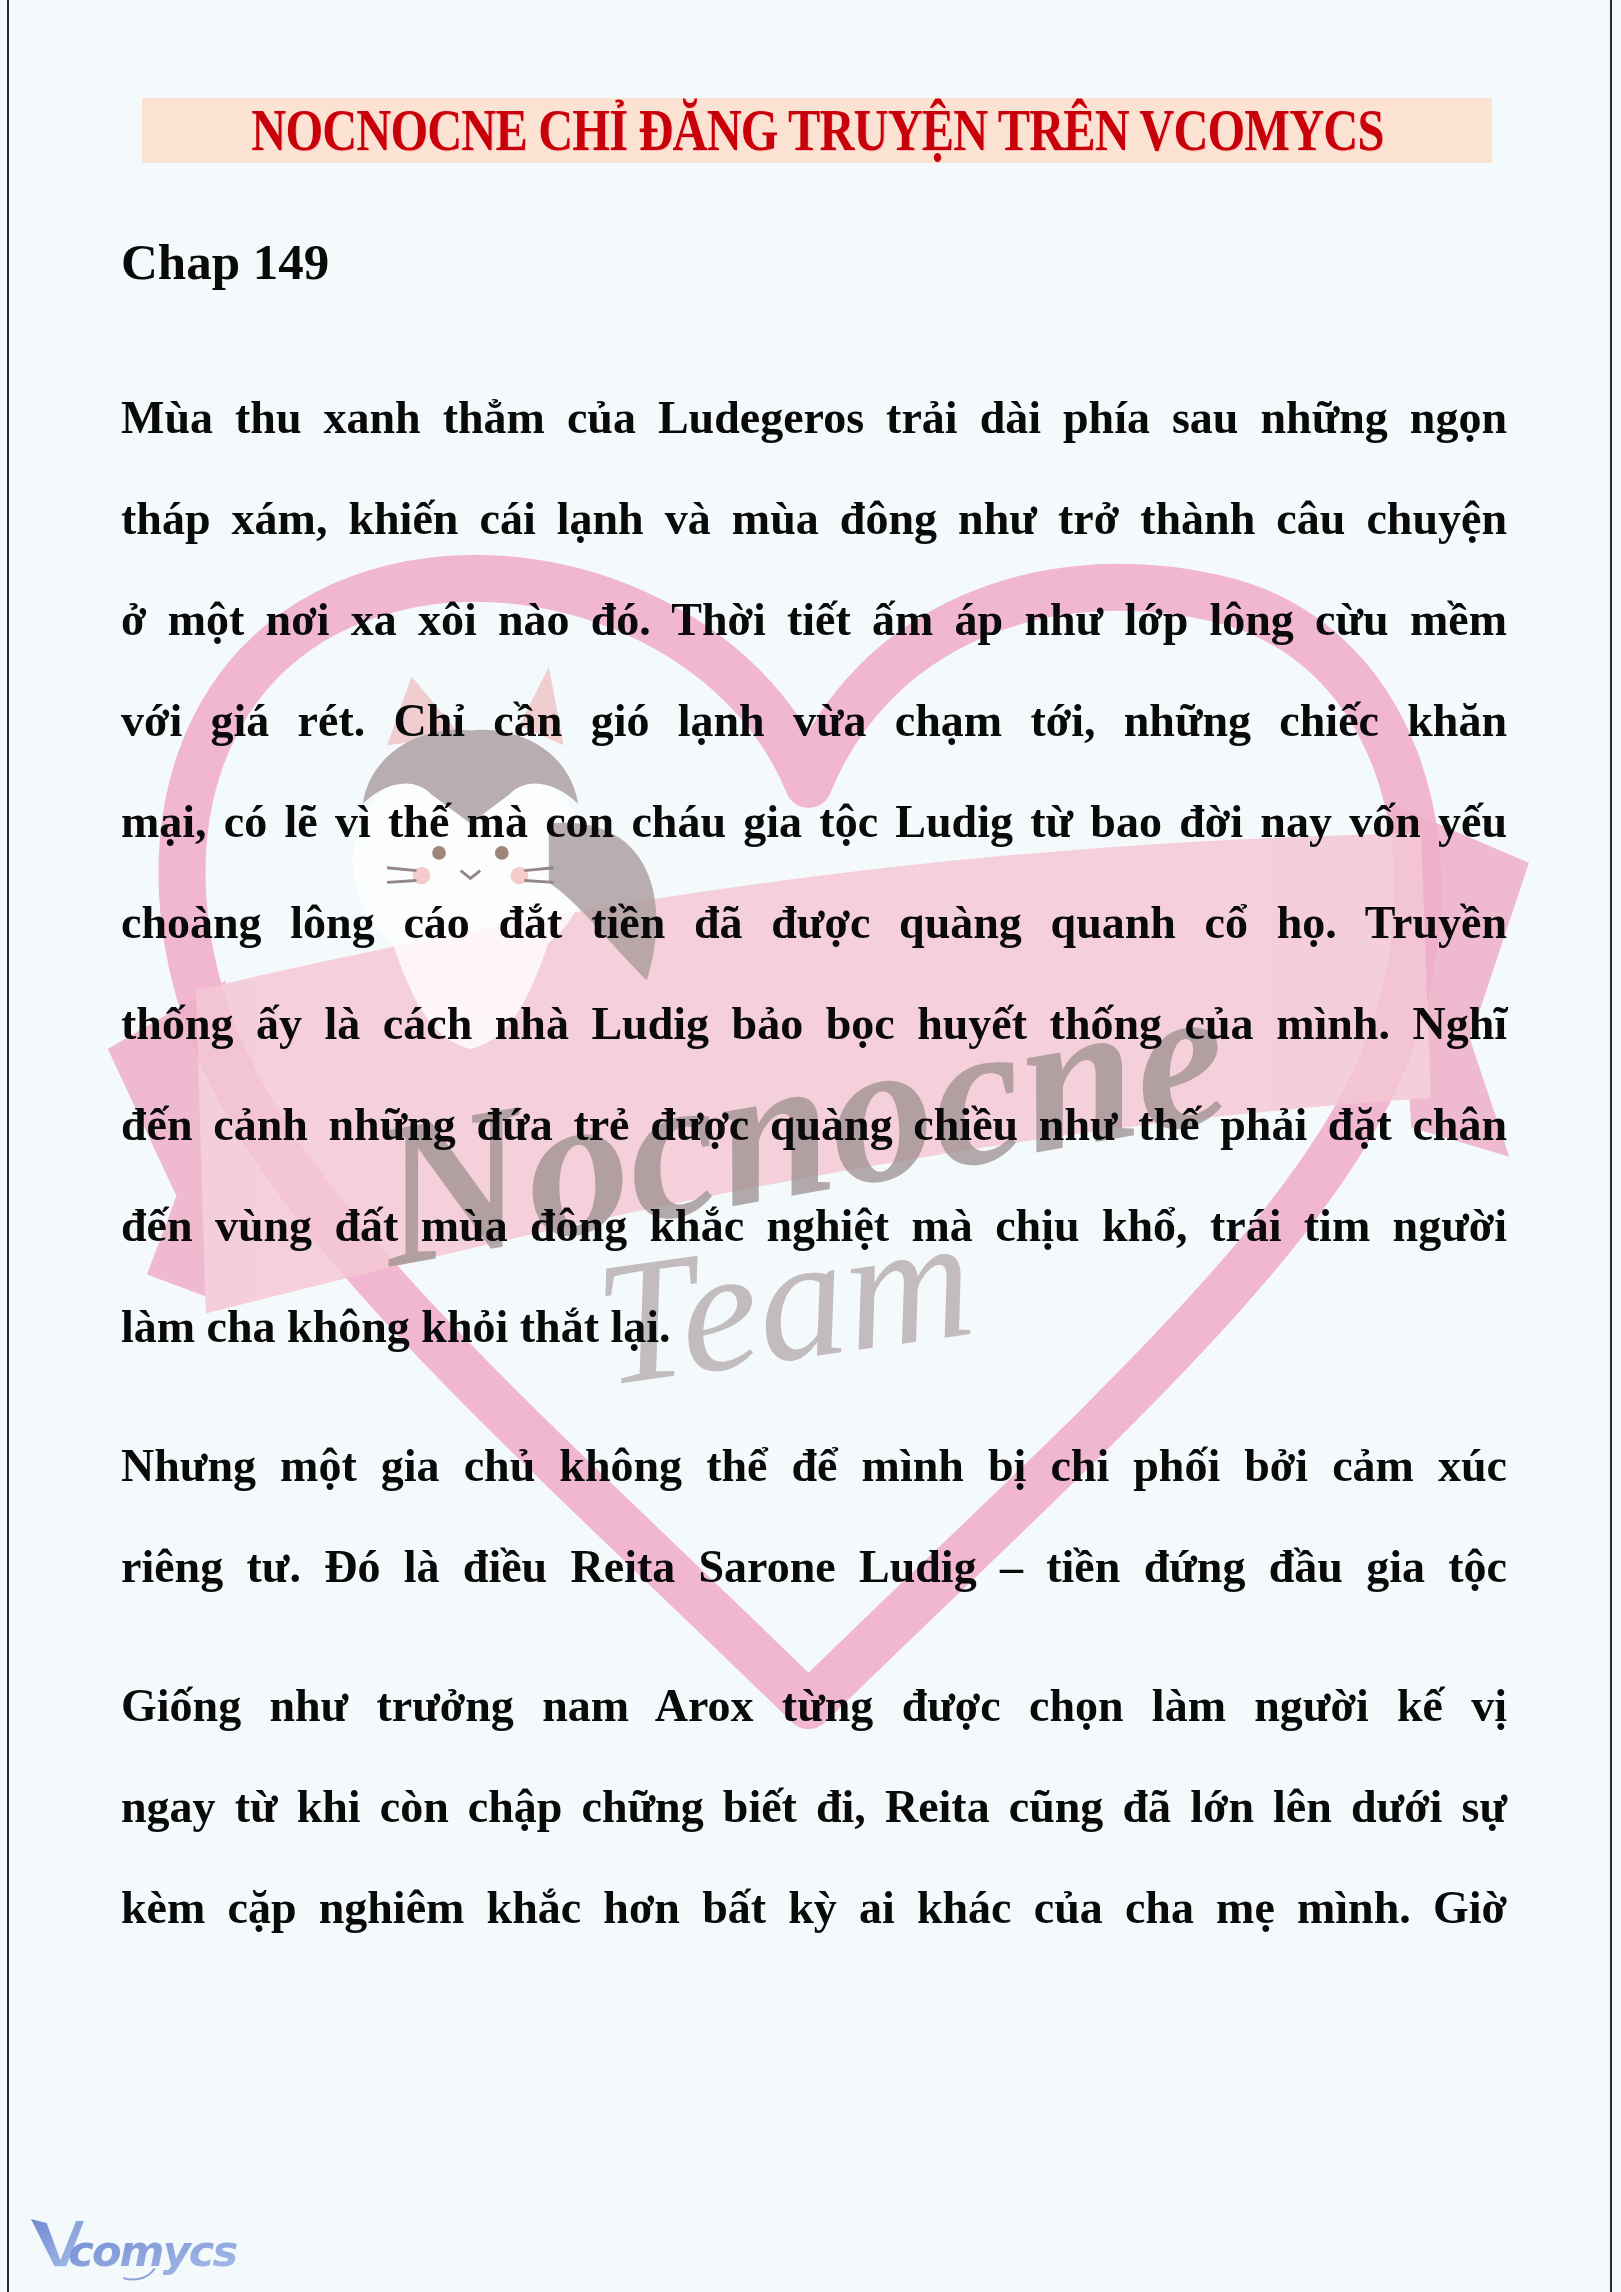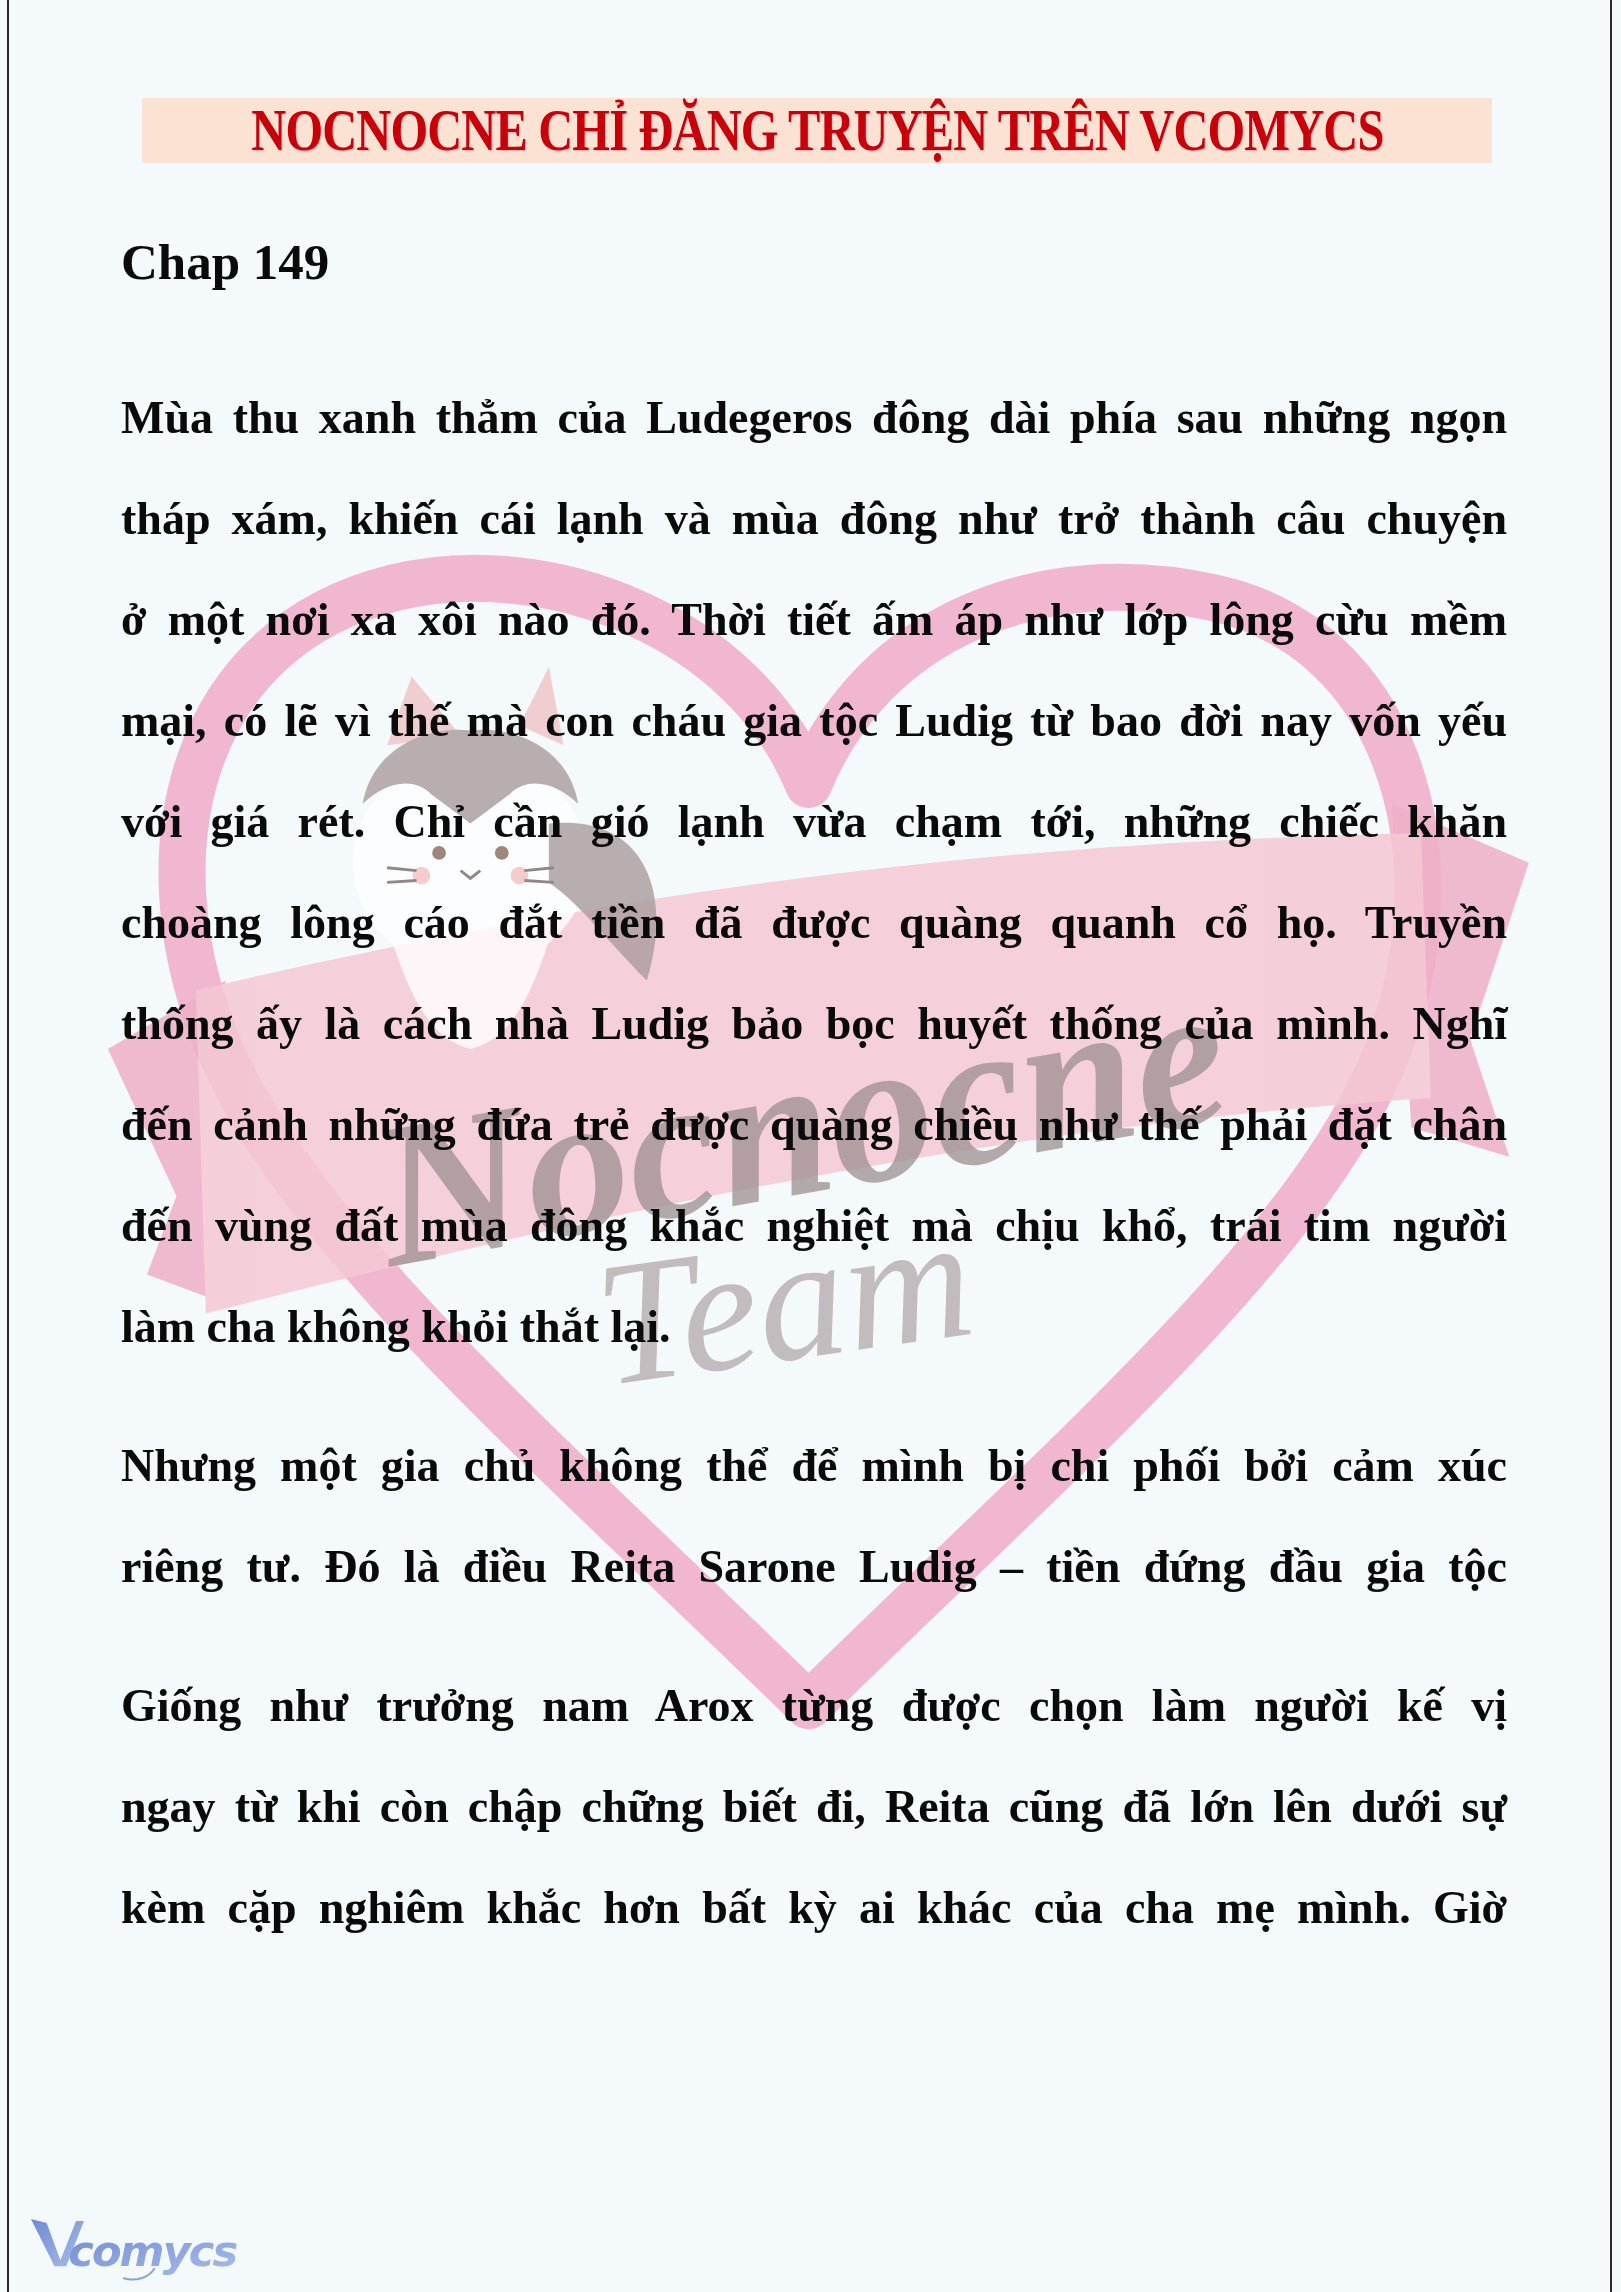--- a/index.html
+++ b/index.html
@@ -81,25 +81,25 @@
 </svg>
 
 <div class="banner">
   <span class="banner-text">NOCNOCNE CHỈ ĐĂNG TRUYỆN TRÊN VCOMYCS</span>
 </div>
 
 <div class="chapter-title">Chap 149</div>
 
 <div class="content">
   <div class="para">
-    <span class="line">Mùa thu xanh thẳm của Ludegeros đông dài phía sau những ngọn</span>
+    <span class="line">Mùa thu xanh thẳm của Ludegeros trải dài phía sau những ngọn</span>
     <span class="line">tháp xám, khiến cái lạnh và mùa đông như trở thành câu chuyện</span>
     <span class="line">ở một nơi xa xôi nào đó. Thời tiết ấm áp như lớp lông cừu mềm</span>
+    <span class="line">với giá rét. Chỉ cần gió lạnh vừa chạm tới, những chiếc khăn</span>
     <span class="line">mại, có lẽ vì thế mà con cháu gia tộc Ludig từ bao đời nay vốn yếu</span>
-    <span class="line">với giá rét. Chỉ cần gió lạnh vừa chạm tới, những chiếc khăn</span>
     <span class="line">choàng lông cáo đắt tiền đã được quàng quanh cổ họ. Truyền</span>
     <span class="line">thống ấy là cách nhà Ludig bảo bọc huyết thống của mình. Nghĩ</span>
     <span class="line">đến cảnh những đứa trẻ được quàng chiều như thế phải đặt chân</span>
     <span class="line">đến vùng đất mùa đông khắc nghiệt mà chịu khổ, trái tim người</span>
     <span class="line last">làm cha không khỏi thắt lại.</span>
   </div>
   <div class="para">
     <span class="line">Nhưng một gia chủ không thể để mình bị chi phối bởi cảm xúc</span>
     <span class="line">riêng tư. Đó là điều Reita Sarone Ludig – tiền đứng đầu gia tộc</span>
   </div>

